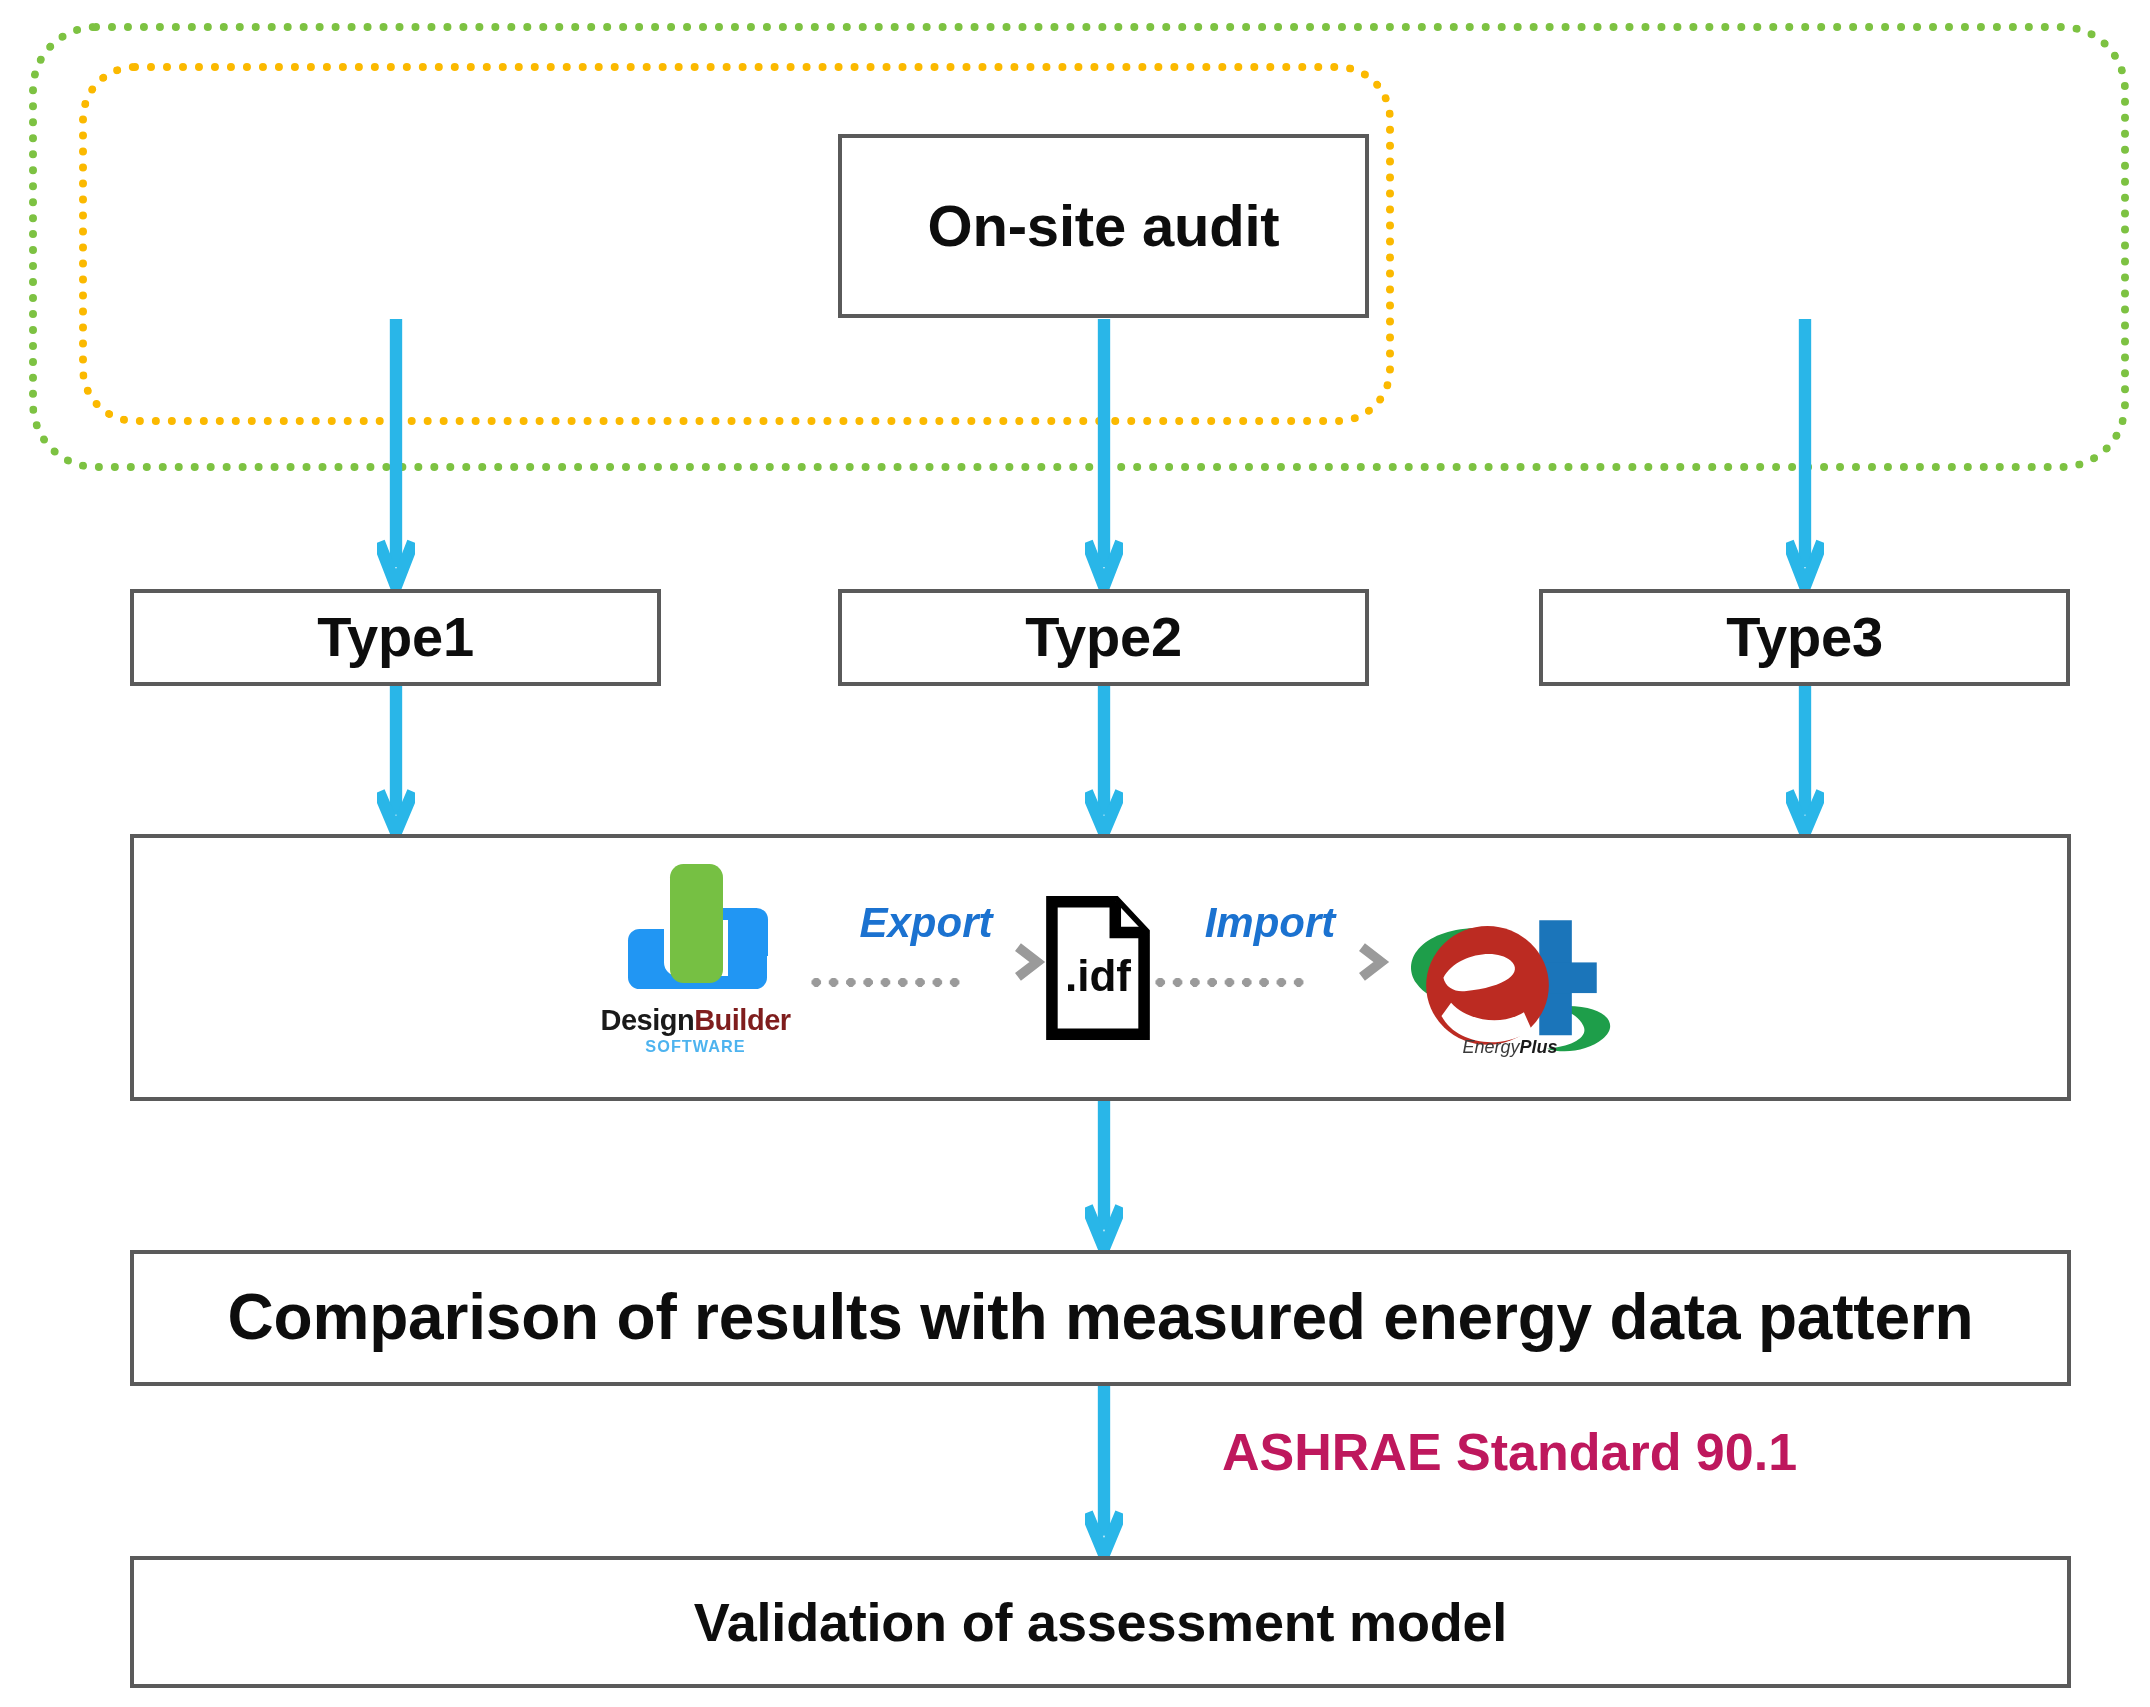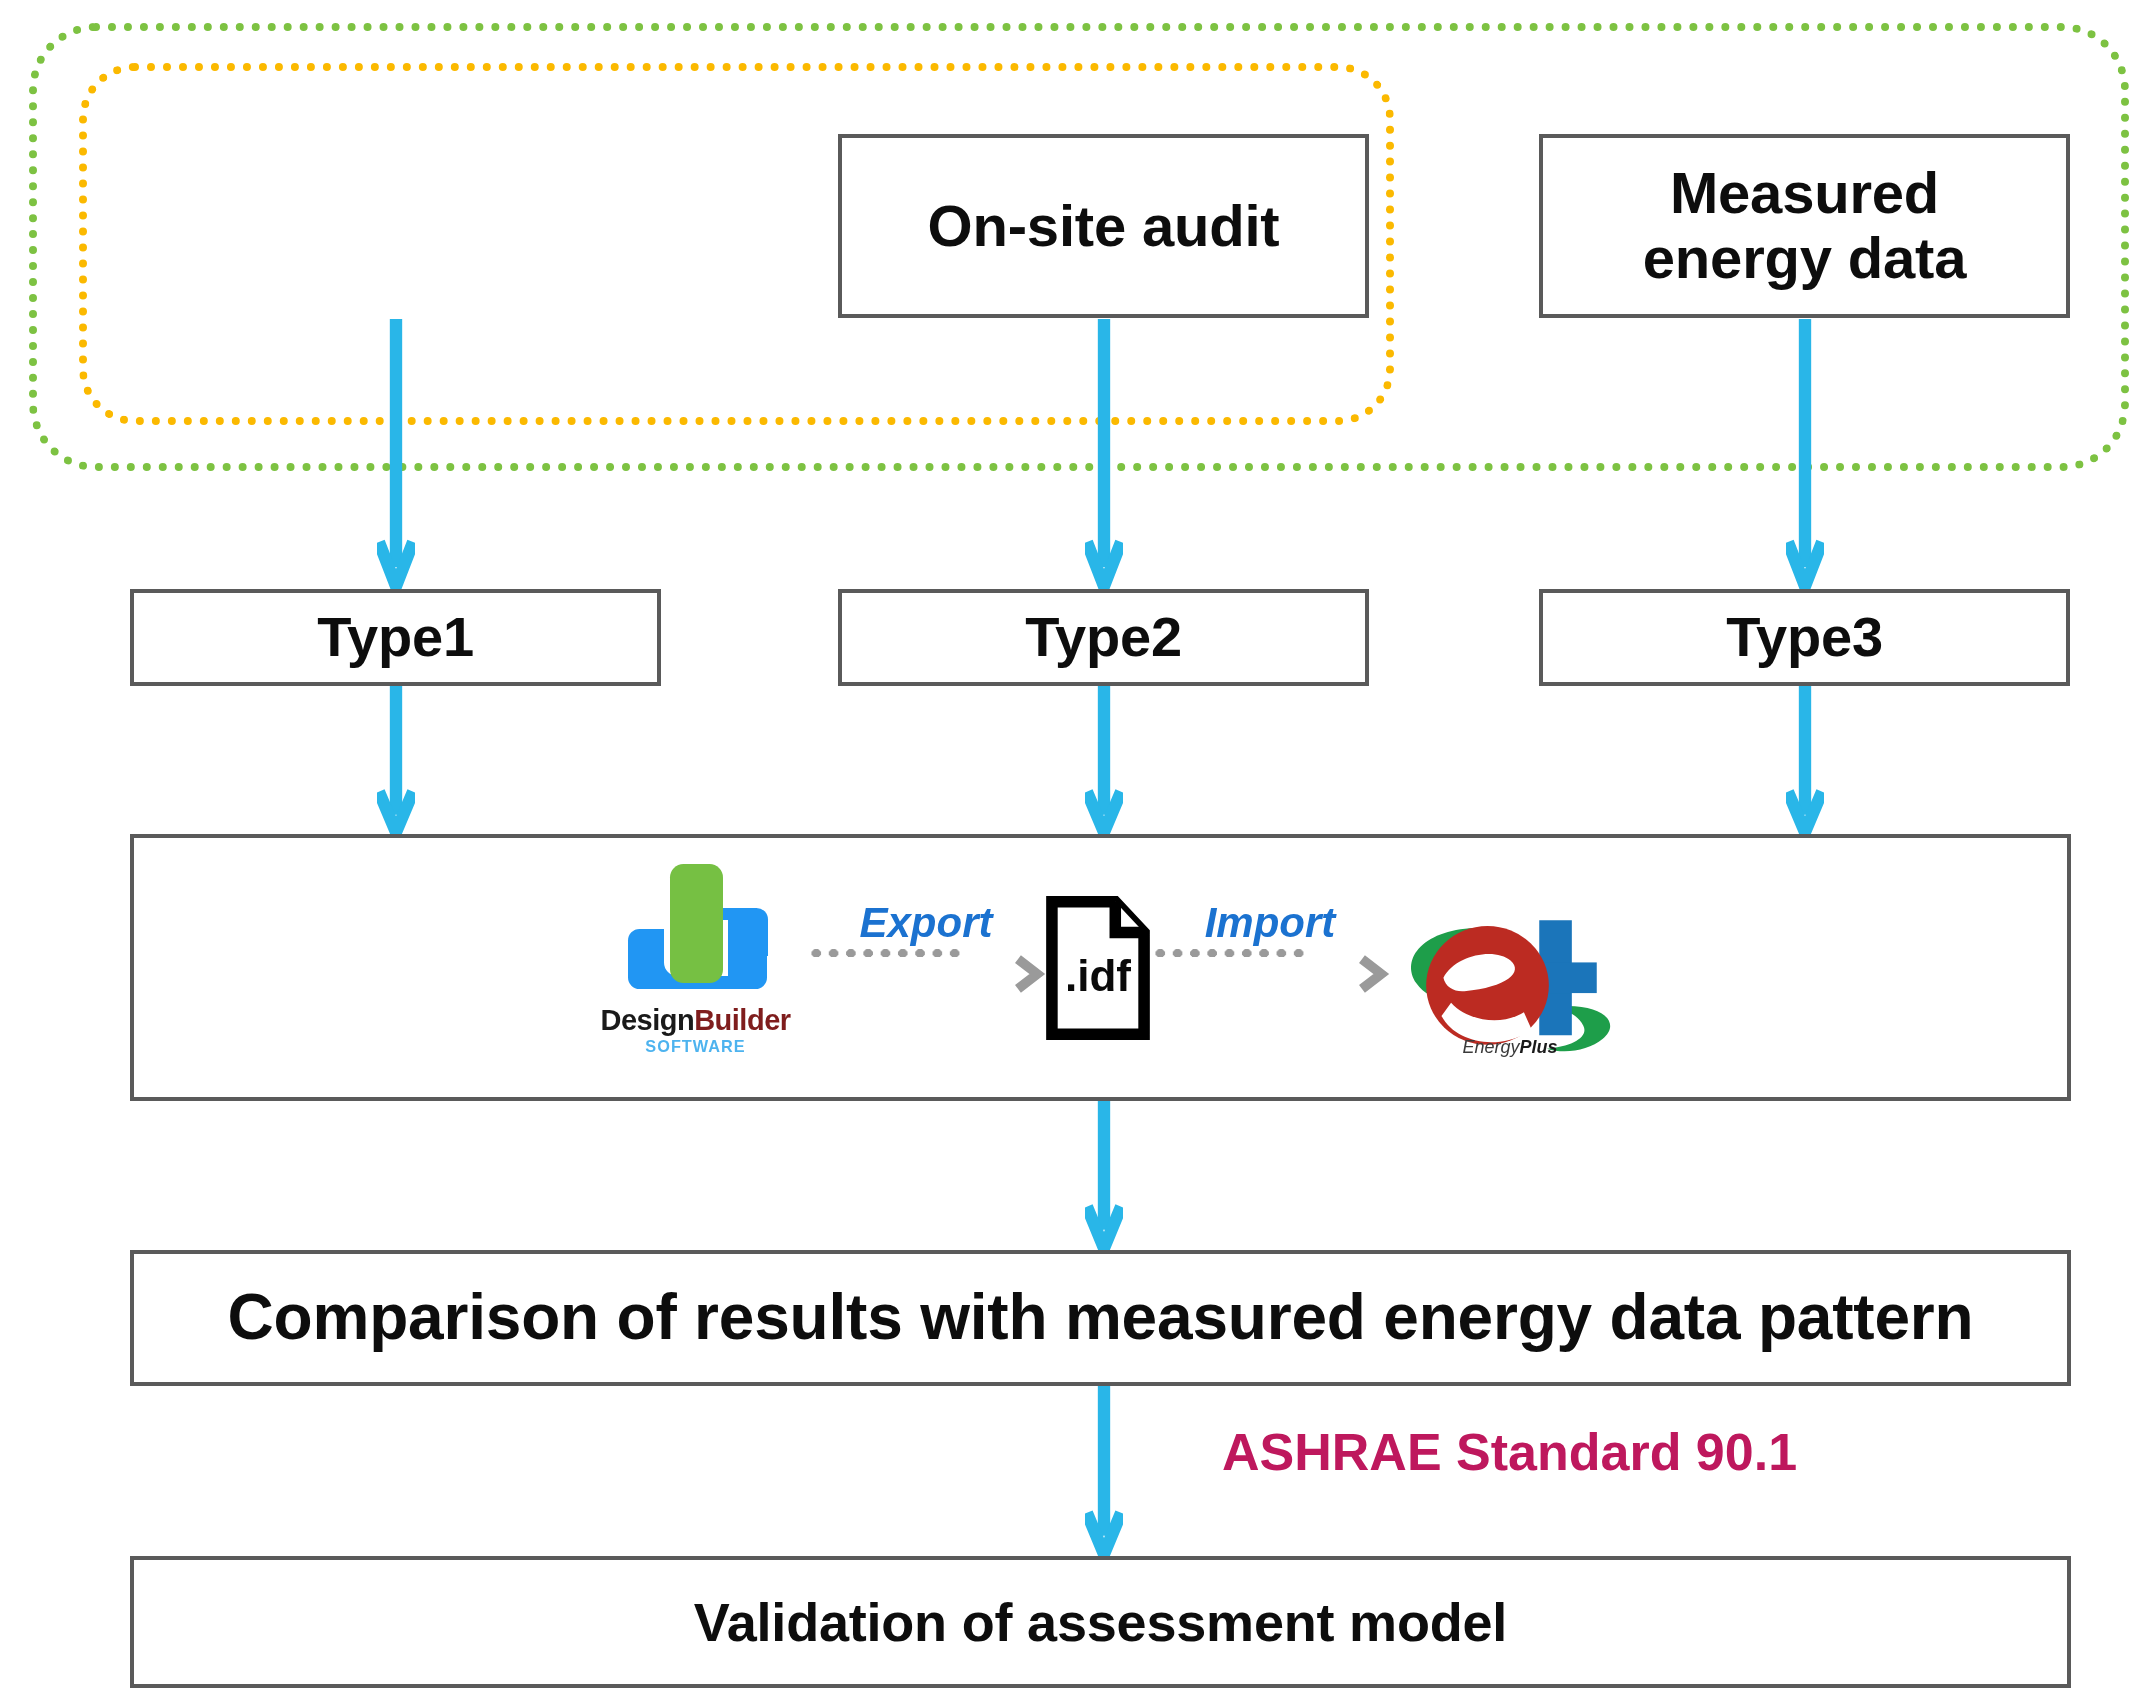--- a/index.html
+++ b/index.html
@@ -52,21 +52,21 @@
   .db-notch{position:absolute;left:45px;top:56px;width:64px;height:56px;background:#ffffff;
             border-radius:0 0 0 13.4px;}
   .db-green-bar{position:absolute;left:51px;top:0;width:53px;height:119px;background:#76c043;
             border-radius:13.4px;}
   .db-word{margin-top:5.8px;font-size:29px;font-weight:bold;letter-spacing:-0.5px;white-space:nowrap;}
   .db-word .w1{color:#1a1a1a;}
   .db-word .w2{color:#7f1d1d;}
   .db-sub{font-size:16.3px;font-weight:bold;color:#4db3ef;letter-spacing:1px;}
 
   .flow-seg{display:flex;align-items:center;}
-  .dotted-arrow{position:relative;height:38px;display:flex;align-items:flex-start;gap:48px;}
+  .dotted-arrow{position:relative;height:38px;display:flex;align-items:flex-end;gap:48px;}
   .dotted-line{height:8.6px;background-image:radial-gradient(circle, #9a9a9a 46%, rgba(0,0,0,0) 48%);
                background-size:17.3px 9.6px;background-repeat:repeat-x;background-position:center;}
   .chev{margin-left:1.9px;}
 
   .flow-label{position:absolute;top:-50px;left:50%;transform:translateX(-50%);
               font-size:42px;font-style:italic;font-weight:bold;color:#1b72d0;white-space:nowrap;}
 
   .idf-icon{position:relative;width:104px;height:144px;flex:0 0 auto;}
   .idf-text{position:absolute;left:0;top:0;width:100%;height:100%;
             display:flex;align-items:center;justify-content:center;
@@ -84,24 +84,20 @@
 </head>
 <body>
 
 <div id="stage">
 
   <div id="green-group" class="group-frame"></div>
   <div id="orange-group" class="group-frame"></div>
 
   <div class="box src-box" id="box-onsite">
     <span class="box-label" style="white-space:pre-line;">On-site audit</span>
-  </div>
-  <div class="box src-box" id="box-measured">
-    <span class="box-label" style="white-space:pre-line;">Measured
-energy data</span>
   </div>
 
   <div class="arrow" style="left:377px;top:319px;height:270px;">
     <svg viewBox="0 0 40 281" preserveAspectRatio="none">
         <path d="M20 0 L20 258" stroke="#29b6e8" stroke-width="13" fill="none"></path>
         <path d="M2 232 L20 278 L38 232" stroke="#29b6e8" stroke-width="13" fill="none" stroke-linejoin="miter"></path>
       </svg>
   </div>
   <div class="arrow" style="left:1085px;top:319px;height:270px;">
     <svg viewBox="0 0 40 281" preserveAspectRatio="none">

